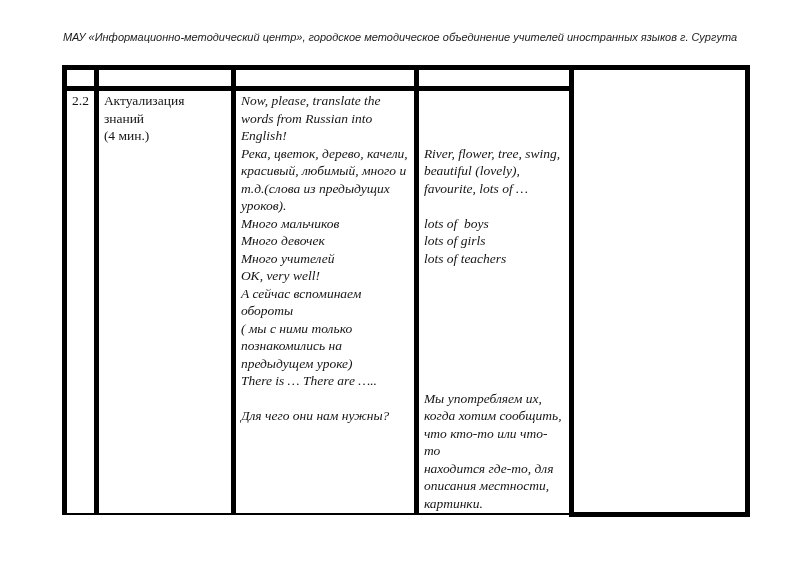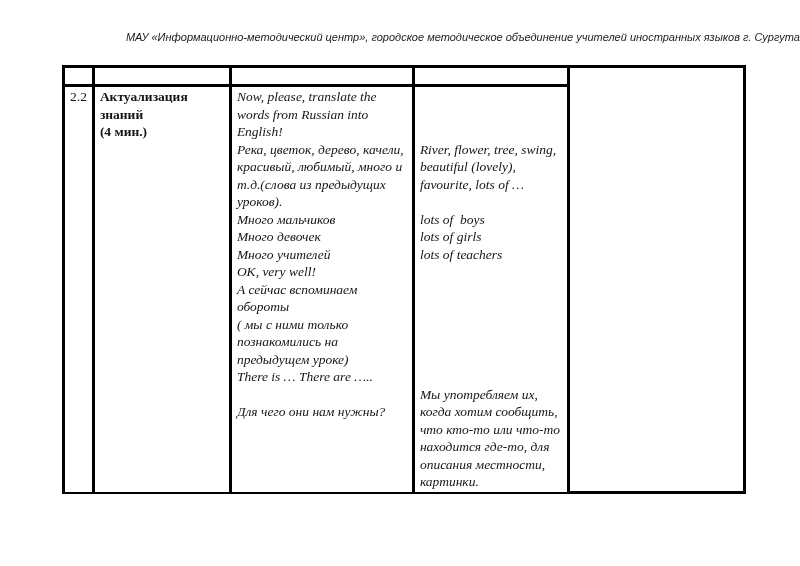--- a/index.html
+++ b/index.html
@@ -10,53 +10,53 @@
     position: relative;
     font-family: "Liberation Serif", serif;
     color: #151515;
     overflow: hidden;
   }
   .doc-header {
     position: absolute;
     top: 31px;
     left: 0;
     width: 800px;
-    text-align: right;
+    text-align: center;
     font-family: "Liberation Sans", sans-serif;
     font-style: italic;
     font-size: 11px;
     color: #1b1b1b;
     white-space: nowrap;
   }
   table.plan-table {
     position: absolute;
     left: 62px;
     top: 65px;
     border-collapse: collapse;
     table-layout: fixed;
   }
   table.plan-table td {
-    border: 3px solid #000000;
+    border: 5px solid #000000;
     vertical-align: top;
     padding: 1px 5px;
     font-size: 13.5px;
     line-height: 17.5px;
     white-space: pre-wrap;
     overflow: hidden;
   }
   tr.r-head td { height: 16px; padding: 0; }
   tr.r-main { height: 404px; }
   tr.r-main td { border-bottom-width: 2px; }
   td.c-notes { border-bottom-width: 2px; }
   td.c-num {
     text-align: center;
     padding-top: 17px;
   }
   td.c-stage {
-    font-weight: bold;
+    font-weight: normal;
     padding-top: 17px;
     padding-left: 6px;
   }
   td.c-teacher, td.c-students {
     padding-top: 2px;
     font-style: italic;
   }
 </style>
 </head>
 <body>

